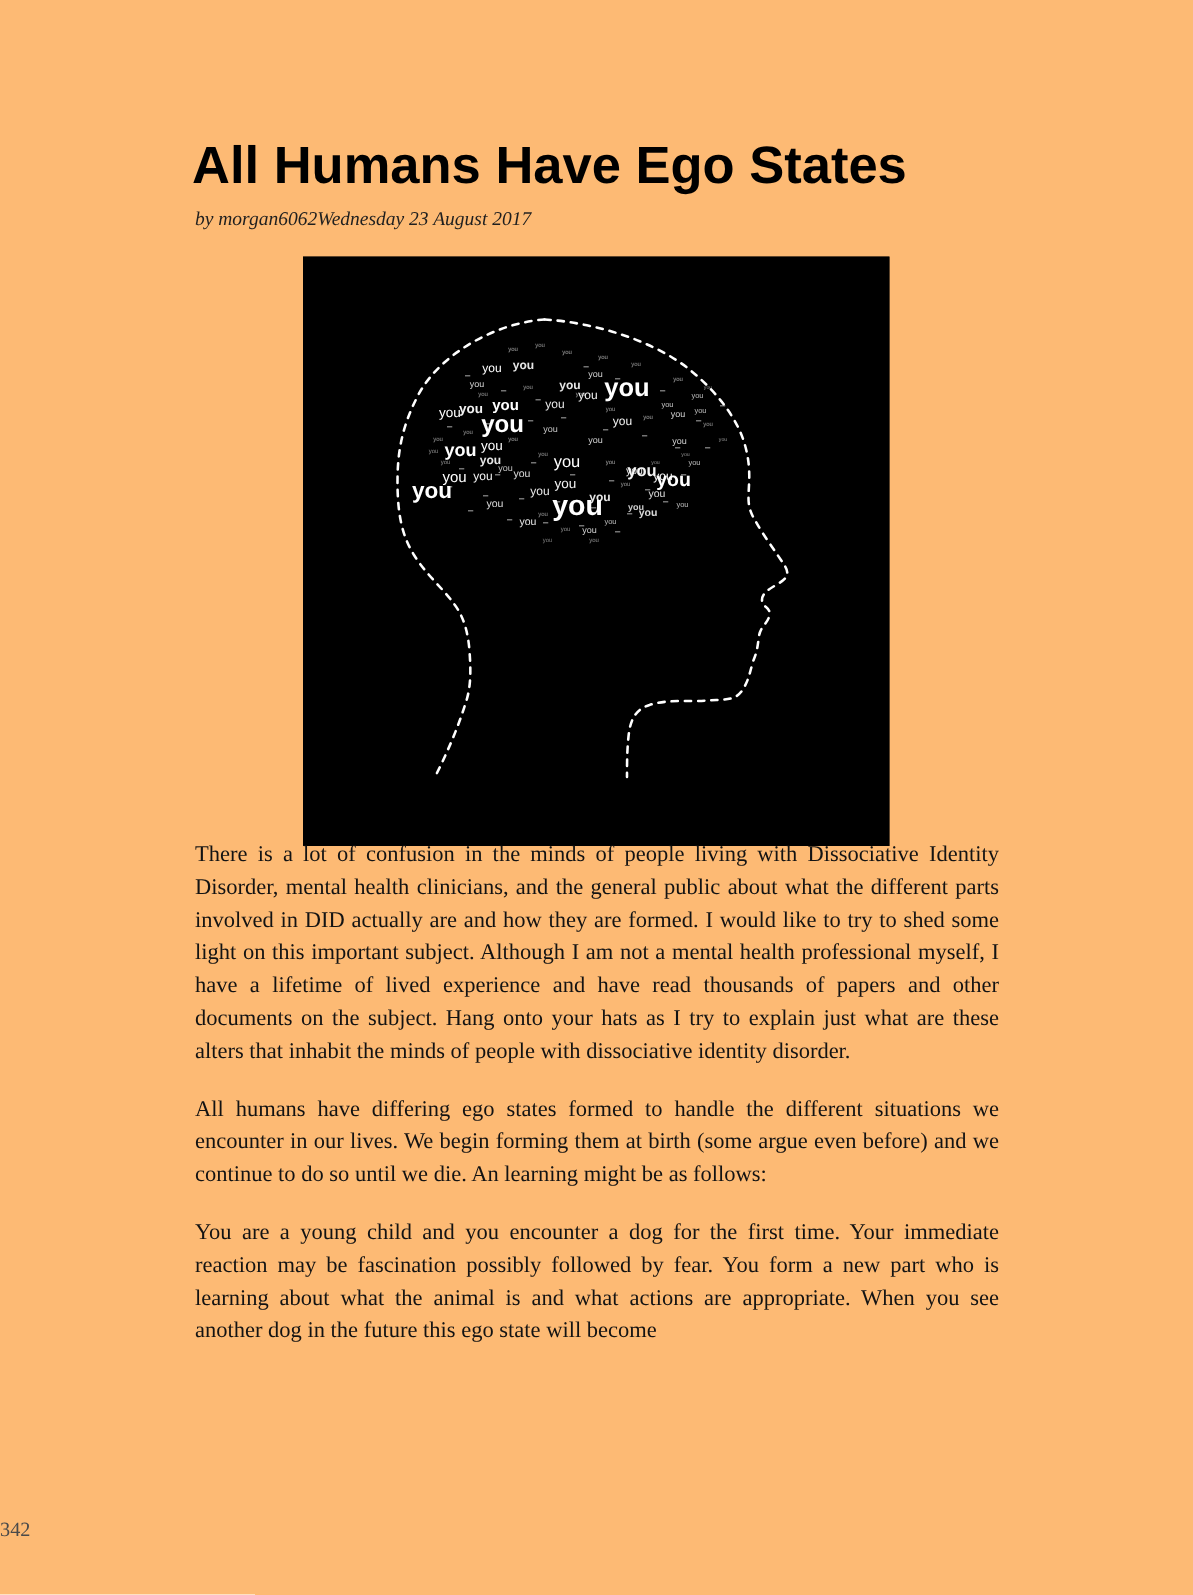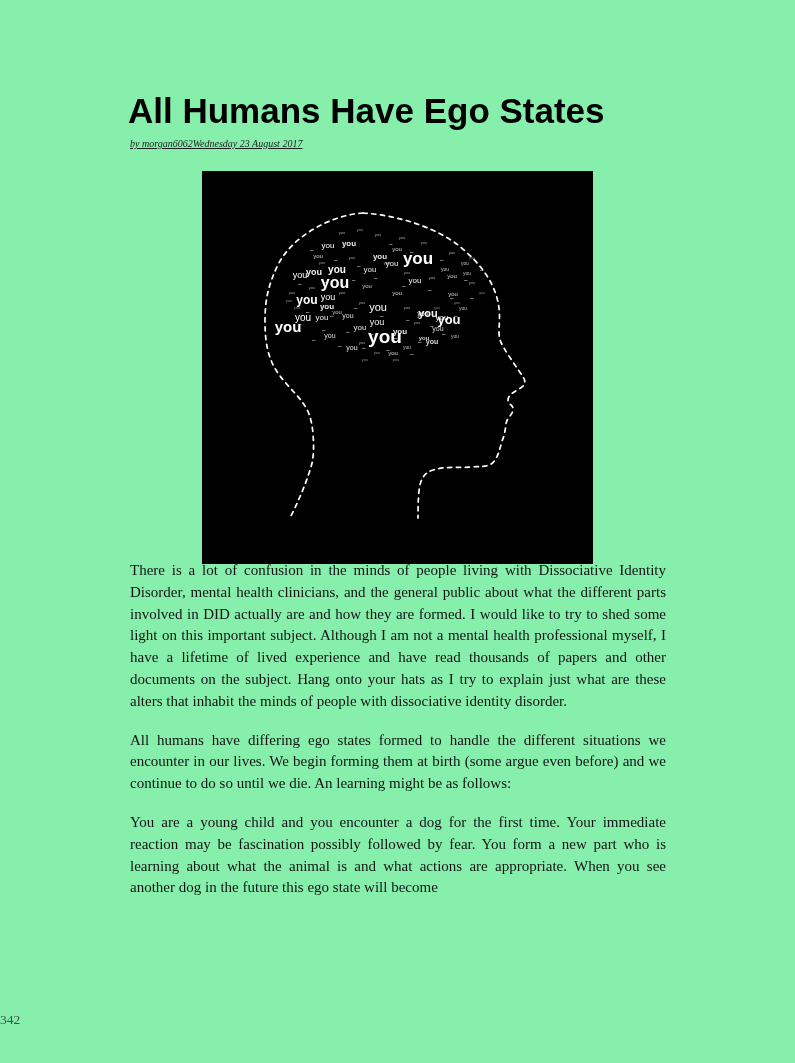--- a/index.html
+++ b/index.html
@@ -4,21 +4,21 @@
 <style>
   html, body {
     margin: 0;
     padding: 0;
     background: #ffffff;
   }
   .page {
     position: relative;
     width: 795px;
     height: 1063px;
-    background: #86efac;
+    background: #fdba74;
     overflow: hidden;
     font-family: "Liberation Serif", serif;
     color: #131313;
   }
   .title {
     position: absolute;
     left: 128px;
     top: 90px;
     margin: 0;
     font-family: "Liberation Sans", sans-serif;
@@ -28,24 +28,23 @@
     letter-spacing: 0px;
     color: #000000;
     white-space: nowrap;
   }
   .byline {
     position: absolute;
     left: 130px;
     top: 138px;
     font-family: "Liberation Serif", serif;
     font-style: italic;
-    font-size: 10px;
+    font-size: 13px;
     color: #1f1f1f;
     white-space: nowrap;
-    text-decoration: underline;
   }
   .figure {
     position: absolute;
     left: 202px;
     top: 171px;
     width: 391px;
     height: 393px;
     background: #000000;
   }
   .figure svg { display: block; width: 100%; height: 100%; }

